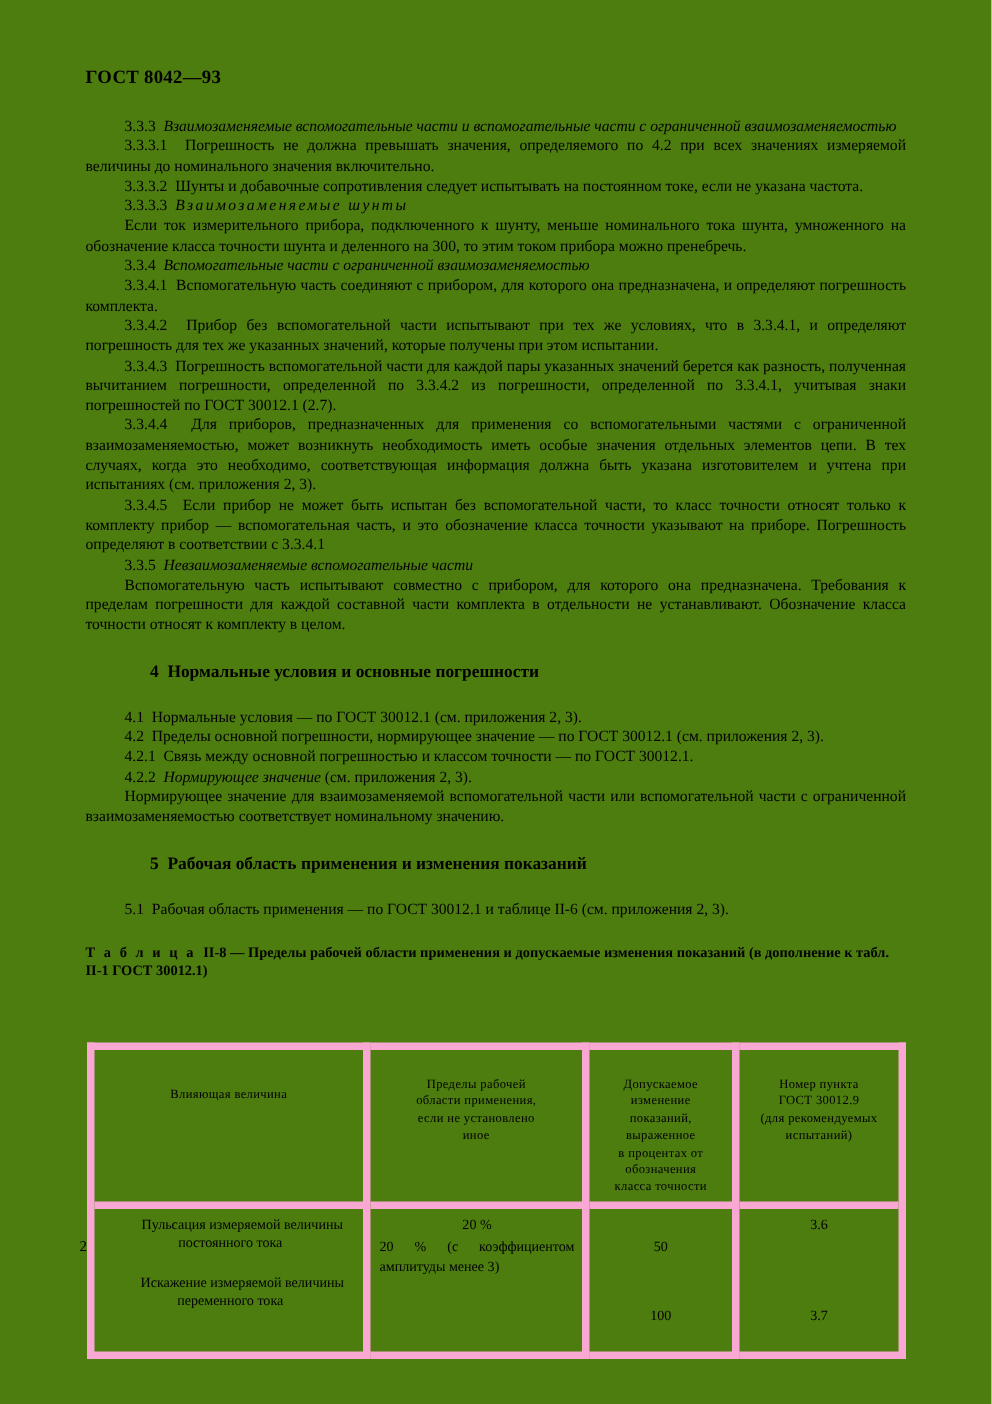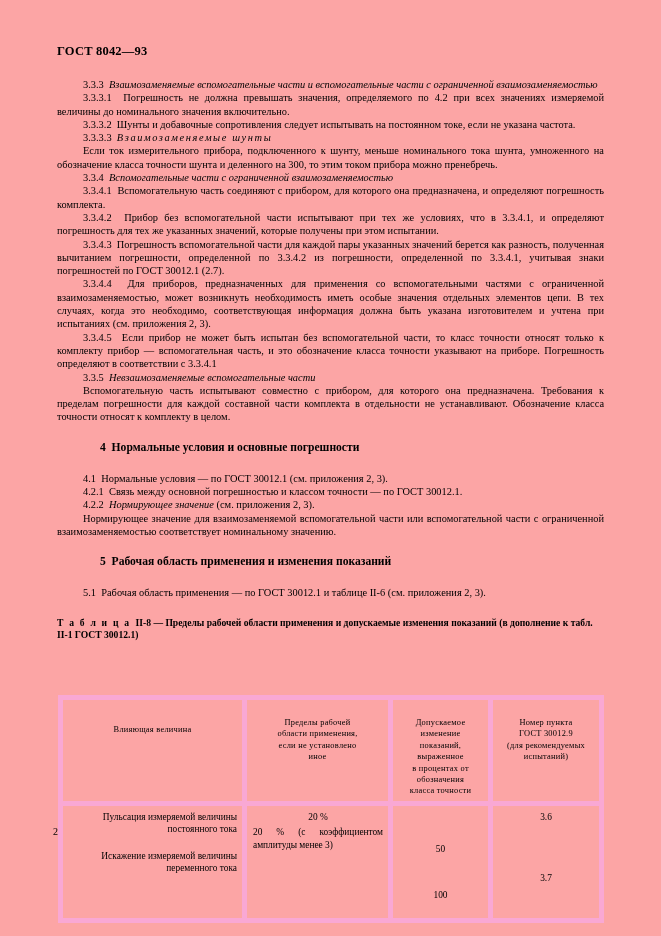--- a/index.html
+++ b/index.html
@@ -9,21 +9,21 @@
   }
   body {
     font-family: "Liberation Serif", "DejaVu Serif", serif;
     color: #000000;
     -webkit-font-smoothing: antialiased;
   }
   .page {
     position: relative;
     width: 661px;
     height: 936px;
-    background: #fca5a5;
+    background: #4d7c0f;
     overflow: hidden;
     box-sizing: border-box;
   }
 
   
   .doc-header {
     position: absolute;
     left: 57px;
     top: 44px;
     font-size: 12.5px;
@@ -118,42 +118,42 @@
   .th-inner.vcentre {
     padding-top: 24px;
   }
 
   .cell-body { height: 75px; position: relative; }
 
   .rowlabel {
     font-size: 9.4px;
     line-height: 12.4px;
     text-indent: 16px;
-    text-align: right;
+    text-align: center;
     padding: 5px 5px 0 7px;
     margin: 0;
   }
   .rowlabel.second { margin-top: 9px; }
 
   .limitcell {
     font-size: 9.4px;
     line-height: 12.4px;
     padding: 5px 5px 0 6px;
     margin: 0;
   }
   .limitcell .ctr { text-align: center; }
   .limitcell .just { text-align: justify; text-align-last: left; margin-top: 3px; }
 
   .numcell {
     font-size: 9.4px;
     line-height: 12.4px;
     text-align: center;
     padding: 0;
   }
-  .numcell .a { margin-top: 37px; }
+  .numcell .a { margin-top: 20px; }
   .numcell .b { margin-top: 34px; }
   .numcell .p1 { margin-top: 5px; }
   .numcell .p2 { margin-top: 49px; }
 
   
   .page-number {
     position: absolute;
     left: 53px;
     top: 826px;
     font-size: 10px;
@@ -191,20 +191,21 @@
     <p class="para"><span class="num">3.3.4.5</span>&nbsp;&nbsp;<span>Если прибор не может быть испытан без вспомогательной части, то класс точности относят только к комплекту прибор — вспомогательная часть, и это обозначение класса точности указывают на приборе. Погрешность определяют в соответствии с 3.3.4.1</span></p>
 
     <p class="para"><span class="num">3.3.5</span>&nbsp;&nbsp;<span class="it">Невзаимозаменяемые вспомогательные части</span></p>
 
     <p class="para"><span>Вспомогательную часть испытывают совместно с прибором, для которого она предназначена. Требования к пределам погрешности для каждой составной части комплекта в отдельности не устанавливают. Обозначение класса точности относят к комплекту в целом.</span></p>
 
     <h2 class="sec gap-sec-before"><span>4</span>&nbsp;&nbsp;<span>Нормальные условия и основные погрешности</span></h2>
 
     <p class="para gap-sec-after"><span class="num">4.1</span>&nbsp;&nbsp;<span>Нормальные условия — по ГОСТ 30012.1 (см. приложения 2, 3).</span></p>
 
+    <p class="para"><span class="num">4.2</span>&nbsp;&nbsp;<span>Пределы основной погрешности, нормирующее значение — по ГОСТ 30012.1 (см. приложения 2, 3).</span></p>
 
     <p class="para"><span class="num">4.2.1</span>&nbsp;&nbsp;<span>Связь между основной погрешностью и классом точности — по ГОСТ 30012.1.</span></p>
 
     <p class="para"><span class="num">4.2.2</span>&nbsp;&nbsp;<span class="it">Нормирующее значение</span><span> (см. приложения 2, 3).</span></p>
 
     <p class="para"><span>Нормирующее значение для взаимозаменяемой вспомогательной части или вспомогательной части с ограниченной взаимозаменяемостью соответствует номинальному значению.</span></p>
 
 
     <h2 class="sec gap-sec-before"><span>5</span>&nbsp;&nbsp;<span>Рабочая область применения и изменения показаний</span></h2>
 

